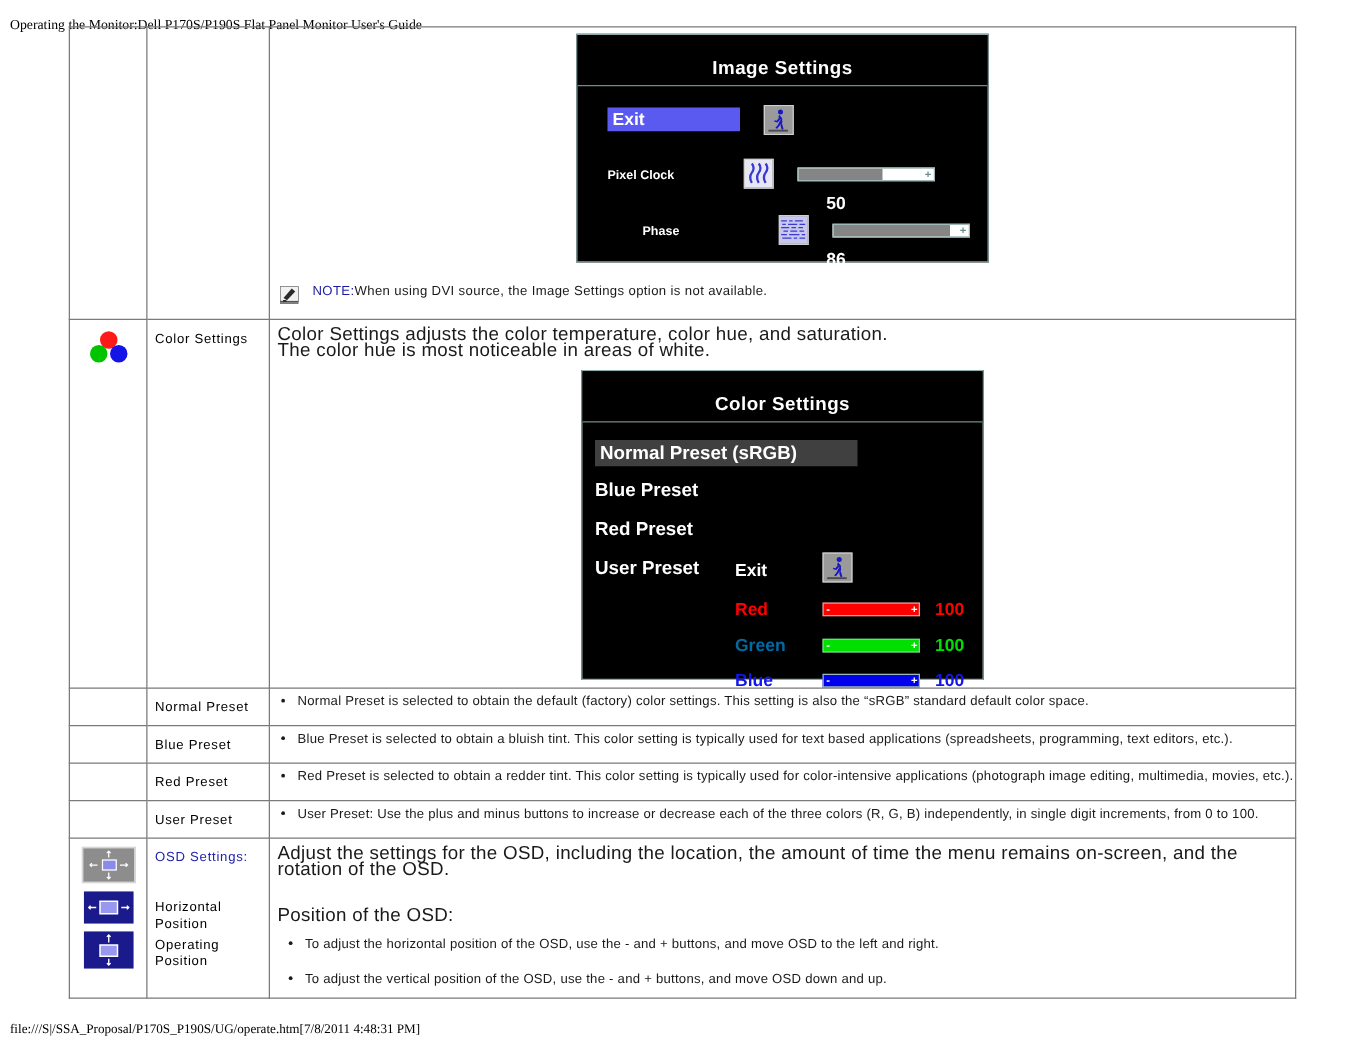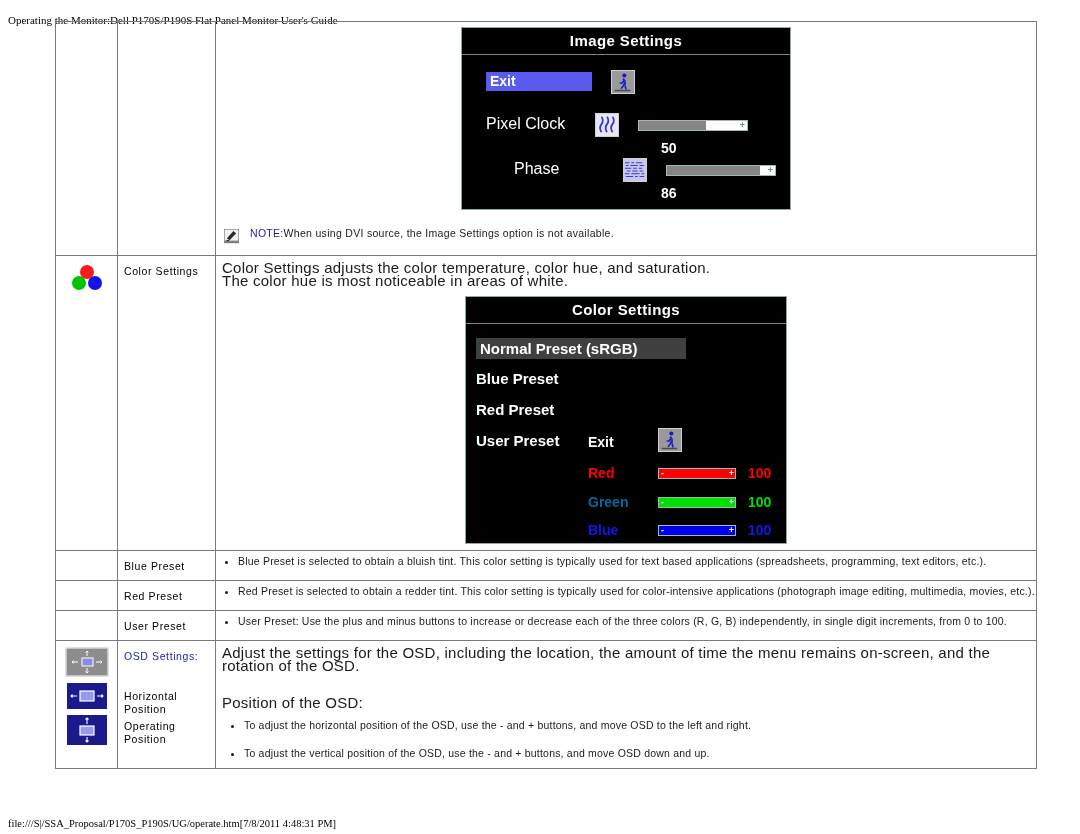--- a/index.html
+++ b/index.html
@@ -53,38 +53,38 @@
   .osd{
     background:#000;
     border:1px solid #8fa8a8;
     box-sizing:border-box;
     position:relative;
     font-family:"Liberation Sans", sans-serif;
   }
   .osd-title{
     color:#ffffff;font-weight:bold;text-align:center;
     font-size:15px;letter-spacing:.4px;
-    padding:4px 0 5px 0;
+    padding:18px 0 5px 0;
     border-bottom:1px solid #6d8c86;
     background:#000;
   }
   .osd-body{position:relative;}
 
   .hl{
     background:#5a5af0;color:#ffffff;font-weight:bold;
     display:inline-block;
   }
 
   
   #img-osd{width:330px;height:183px;margin:0 auto;}
   #img-osd .osd-body{padding:0;height:149px;}
   .exit-hl{width:106px;height:19px;line-height:19px;font-size:14px;padding-left:4px;box-sizing:border-box;}
   .ico-box{width:24px;height:24px;border:1px solid #cfcfcf;background:#9a9a9a;box-sizing:border-box;
            display:inline-block;vertical-align:middle;position:relative;}
-  .lbl{color:#ffffff;font-weight:normal;font-size:16px;}
+  .lbl{color:#ffffff;font-weight:bold;font-size:10px;}
   .val{color:#ffffff;font-weight:bold;font-size:14px;}
 
   .slider{
     width:110px;height:11px;background:#ffffff;border:1px solid #9fb8b8;
     box-sizing:border-box;position:relative;display:inline-block;vertical-align:middle;
   }
   .slider .fill{position:absolute;left:0;top:0;bottom:0;background:#858585;}
   .slider .minus,.slider .plus{
     position:absolute;top:0;bottom:0;width:9px;color:#6f8c8c;font-size:9px;
     text-align:center;line-height:9px;font-weight:bold;
@@ -281,20 +281,31 @@
             </span>
             <div class="sub-lbl" style="left:282px;top:198px;color:#1414ee;">100</div>
 
           </div>
         </div>
 
       </div>
     </td>
   </tr>
 
+  <tr>
+    <td></td>
+    <td>
+      <div class="cell-pad"><span class="name-text">Normal Preset</span></div>
+    </td>
+    <td>
+      <ul class="bul">
+            <li>Normal Preset is selected to obtain the default (factory) color settings. This setting is also the “sRGB” standard default color space.</li>
+          </ul>
+    </td>
+  </tr>
 
   <tr>
     <td></td>
     <td>
       <div class="cell-pad"><span class="name-text">Blue Preset</span></div>
     </td>
     <td>
       <ul class="bul">
             <li>Blue Preset is selected to obtain a bluish tint. This color setting is typically used for text based applications (spreadsheets, programming, text editors, etc.).</li>
           </ul>

